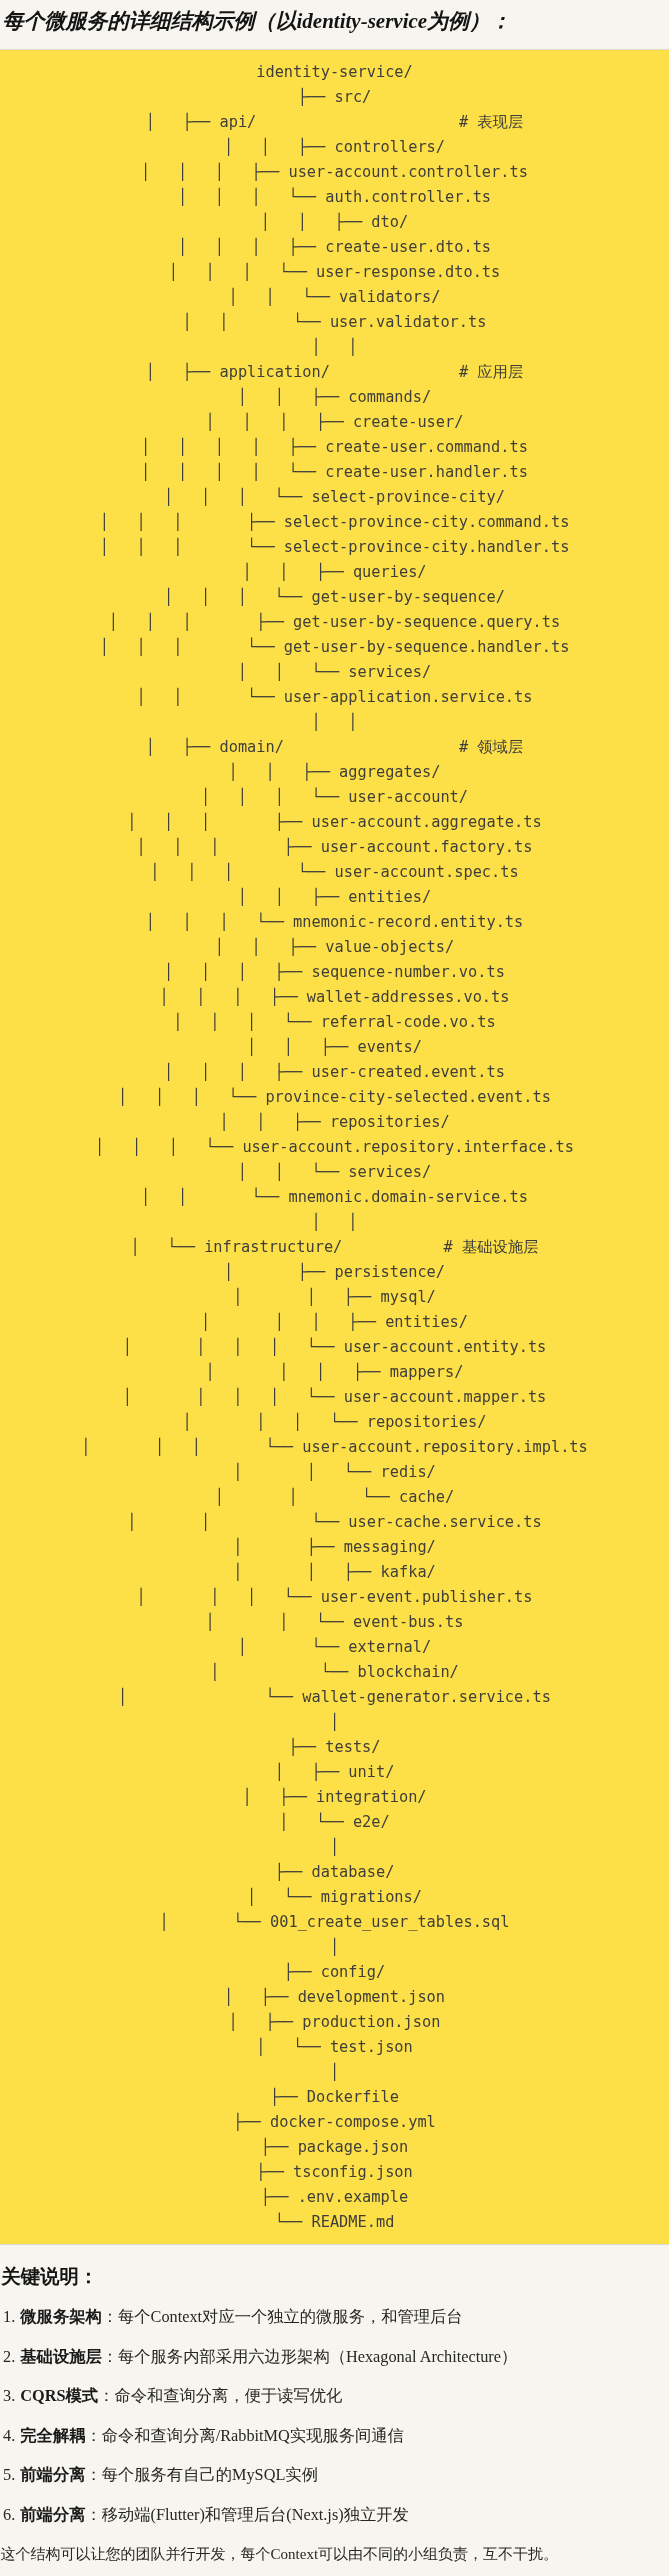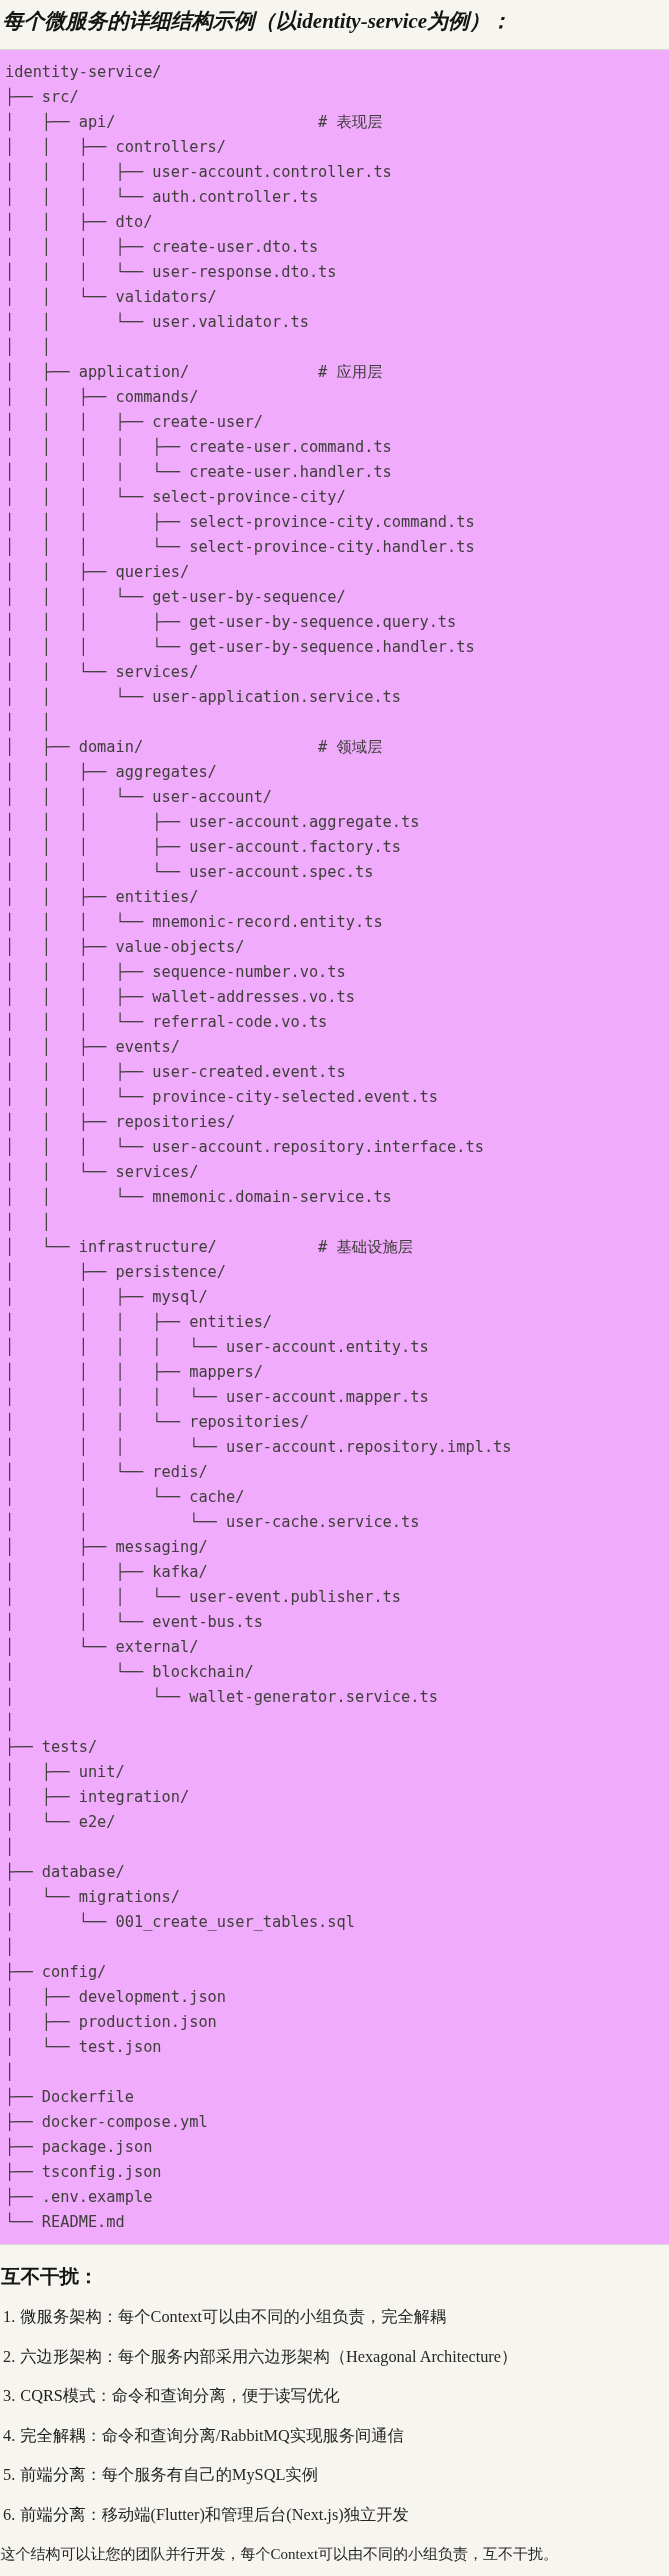--- a/index.html
+++ b/index.html
@@ -17,24 +17,25 @@
   .page-title {
     margin: 0 0 15px 2.5px;
     font-size: 21px;
     line-height: 25px;
     font-weight: 700;
     color: #141413;
     font-family: "Liberation Serif", serif;
     font-style: italic;
   }
   .code-block {
-    background: #f0abfc;
+    background: #fde047;
     border-top: 0.6px solid #dad8d0;
     border-bottom: 0.6px solid #dad8d0;
     padding: 10px 5px 8.8px 5px;
+    text-align: center;
   }
   .code-block pre {
     margin: 0;
     font-family: "DejaVu Sans Mono", "Liberation Mono", monospace;
     font-size: 15.3px;
     line-height: 25px;
     color: #3f3e3a;
     white-space: pre;
   }
   .notes-heading {
@@ -43,21 +44,21 @@
     line-height: 25px;
     font-weight: 700;
     color: #141413;
   }
   .note-item {
     margin: 0 0 17px 3.1px;
     font-size: 16.3px;
     line-height: 22.5px;
   }
   .note-number { margin-right: 5px; }
-  .note-label { font-weight: 400; color: #1a1a19; }
+  .note-label { font-weight: 700; color: #1a1a19; }
   .footer-paragraph {
     margin: 0 0 0 0.6px;
     font-size: 15px;
     line-height: 22.5px;
   }
 </style>
 </head>
 <body>
 
 <h1 class="page-title">每个微服务的详细结构示例（以identity-service为例）：</h1>
@@ -145,27 +146,27 @@
 │   └── test.json
 │
 ├── Dockerfile
 ├── docker-compose.yml
 ├── package.json
 ├── tsconfig.json
 ├── .env.example
 └── README.md</pre>
 </div>
 
-<h2 class="notes-heading">互不干扰：</h2>
+<h2 class="notes-heading">关键说明：</h2>
 
 <p class="note-item">
-  <span class="note-number">1.</span><span class="note-label">微服务架构</span><span class="note-separator">：</span><span class="note-text">每个Context可以由不同的小组负责，完全解耦</span>
+  <span class="note-number">1.</span><span class="note-label">微服务架构</span><span class="note-separator">：</span><span class="note-text">每个Context对应一个独立的微服务，和管理后台</span>
 </p>
 <p class="note-item">
-  <span class="note-number">2.</span><span class="note-label">六边形架构</span><span class="note-separator">：</span><span class="note-text">每个服务内部采用六边形架构（Hexagonal Architecture）</span>
+  <span class="note-number">2.</span><span class="note-label">基础设施层</span><span class="note-separator">：</span><span class="note-text">每个服务内部采用六边形架构（Hexagonal Architecture）</span>
 </p>
 <p class="note-item">
   <span class="note-number">3.</span><span class="note-label">CQRS模式</span><span class="note-separator">：</span><span class="note-text">命令和查询分离，便于读写优化</span>
 </p>
 <p class="note-item">
   <span class="note-number">4.</span><span class="note-label">完全解耦</span><span class="note-separator">：</span><span class="note-text">命令和查询分离/RabbitMQ实现服务间通信</span>
 </p>
 <p class="note-item">
   <span class="note-number">5.</span><span class="note-label">前端分离</span><span class="note-separator">：</span><span class="note-text">每个服务有自己的MySQL实例</span>
 </p>

